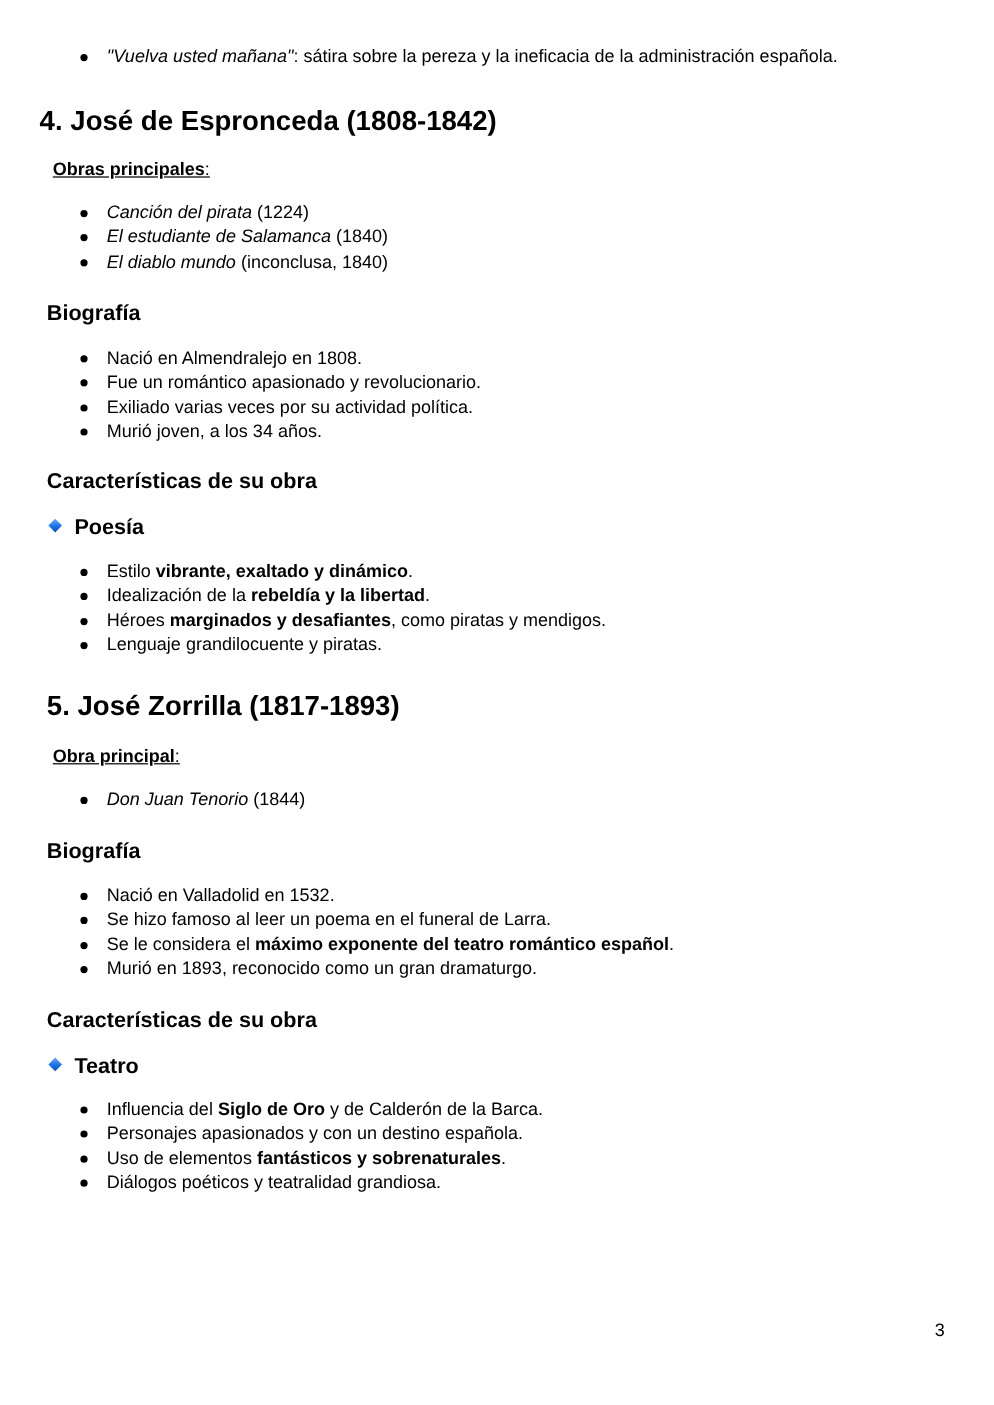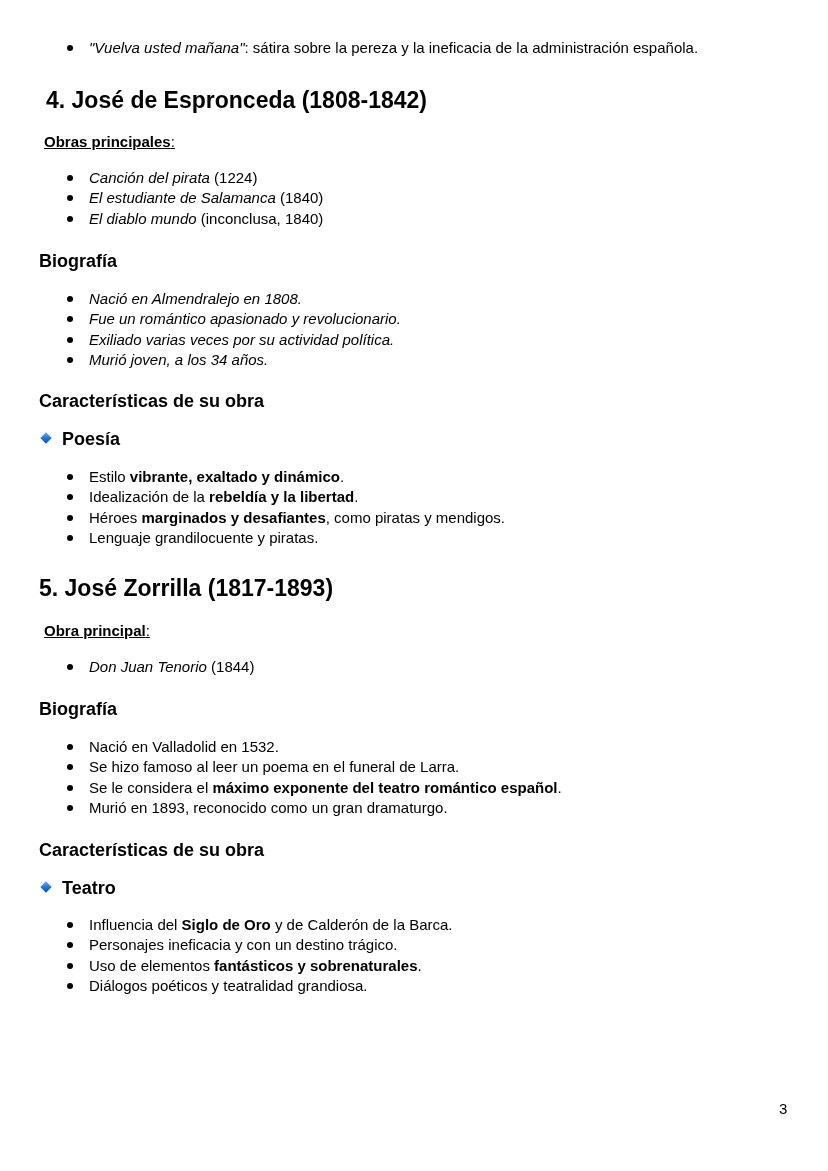--- a/index.html
+++ b/index.html
@@ -30,33 +30,33 @@
   </style>
 </head>
 <body>
 
 <div class="page">
 
   <ul class="blist" style="left:40px; top:38px;">
     <li><i>"Vuelva usted mañana"</i><span>: sátira sobre la pereza y la ineficacia de la administración española.</span></li>
   </ul>
 
-  <div class="abs h1" style="left:46px; top:86px;">4. José de Espronceda (1808-1842)</div>
+  <div class="abs h1" style="left:33px; top:86px;">4. José de Espronceda (1808-1842)</div>
 
   <div class="abs label-b" style="left:44px; top:132px;"><span>Obras principales</span><span style="font-weight:normal">:</span></div>
 
   <ul class="blist" style="left:40px; top:168px;">
     <li><i>Canción del pirata</i><span> (1224)</span></li>
     <li><i>El estudiante de Salamanca</i><span> (1840)</span></li>
     <li><i>El diablo mundo</i><span> (inconclusa, 1840)</span></li>
   </ul>
 
   <div class="abs h2" style="left:39px; top:250px;">Biografía</div>
 
-  <ul class="blist" style="left:40px; top:289px;font-style:italic;">
+  <ul class="blist" style="left:40px; top:289px;">
     <li>Nació en Almendralejo en 1808.</li>
     <li>Fue un romántico apasionado y revolucionario.</li>
     <li>Exiliado varias veces por su actividad política.</li>
     <li>Murió joven, a los 34 años.</li>
   </ul>
 
   <div class="abs h2" style="left:39px; top:390px;">Características de su obra</div>
 
   <div class="diamond" style="left:42px; top:434px;"></div>
   <div class="abs sub-b" style="left:62px; top:429px;">Poesía</div>
@@ -85,20 +85,20 @@
     <li><span>Murió en 1893, reconocido como un gran dramaturgo.</span><b></b><span></span></li>
   </ul>
 
   <div class="abs h2" style="left:39px; top:839px;">Características de su obra</div>
 
   <div class="diamond" style="left:42px; top:883px;"></div>
   <div class="abs sub-b" style="left:62px; top:878px;">Teatro</div>
 
   <ul class="blist" style="left:40px; top:915px;">
     <li><span>Influencia del </span><b>Siglo de Oro</b><span> y de Calderón de la Barca.</span></li>
-    <li><span>Personajes ineficacia y con un destino trágico.</span><b></b><span></span></li>
+    <li><span>Personajes apasionados y con un destino española.</span><b></b><span></span></li>
     <li><span>Uso de elementos </span><b>fantásticos y sobrenaturales</b><span>.</span></li>
     <li><span>Diálogos poéticos y teatralidad grandiosa.</span><b></b><span></span></li>
   </ul>
 
   <div class="abs pagenum" style="left:779px; top:1100px;">3</div>
 
 </div>
 
 </body></html>

